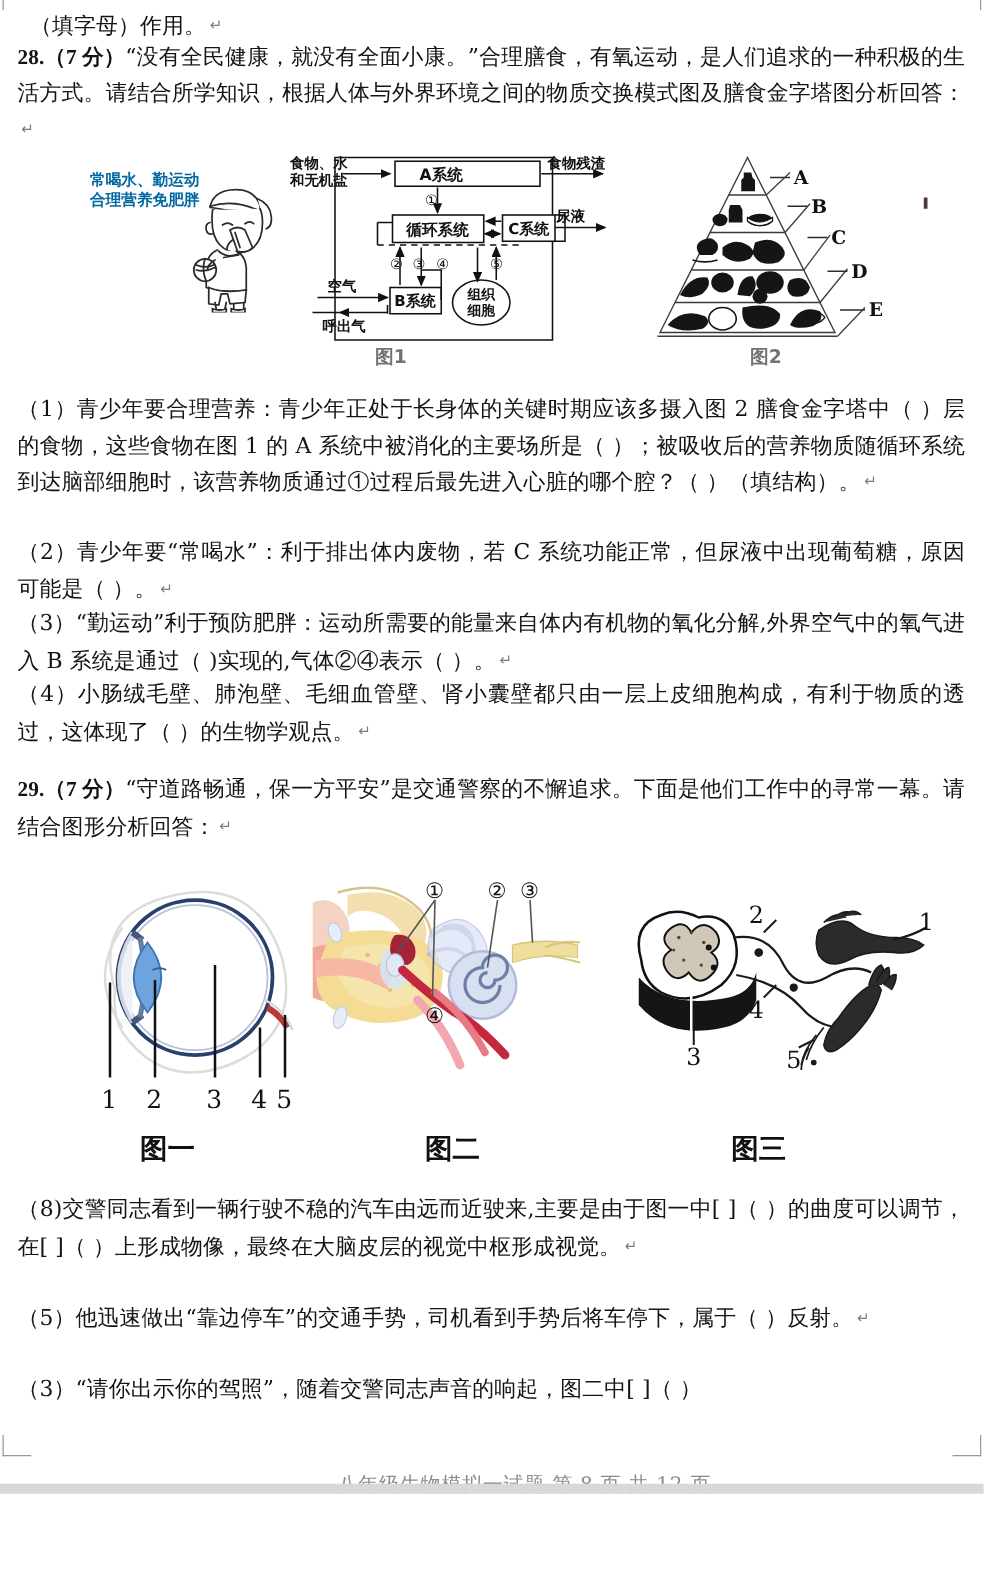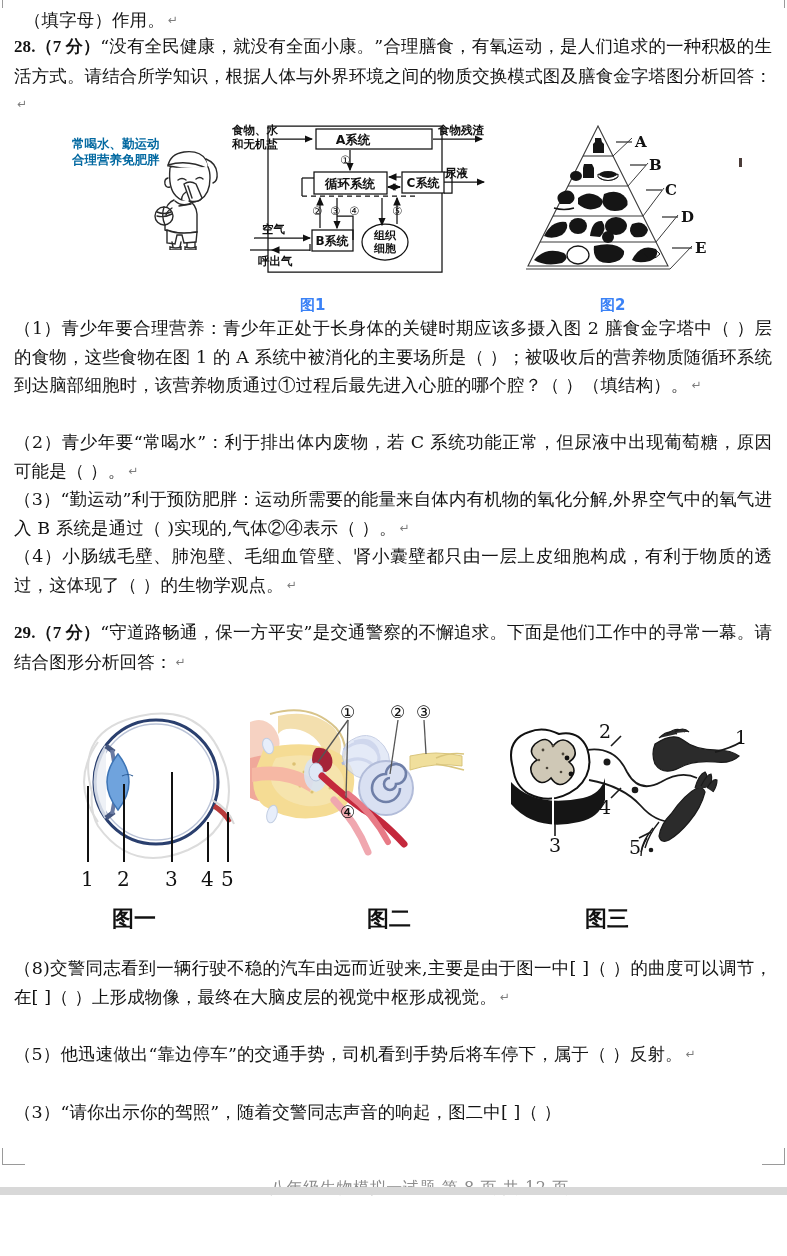--- a/index.html
+++ b/index.html
@@ -73,22 +73,21 @@
   .schem svg { display: block; }
 
   .pyr { position: absolute; left: 520px; top: 2px; width: 200px; height: 178px; }
   .pyr svg { display:block; }
 
   .figlabel {
     position: absolute;
     font-family: "DejaVu Sans", "Liberation Sans", sans-serif;
     font-weight: bold;
     font-size: 15px;
-    color: #3b82f6;
-    margin-top: 20px;
+    color: #737373;
   }
 
   
   .fig-area-2 { position: absolute; left: 0; top: 696px; width: 787px; height: 240px; }
   .f2 { position: absolute; }
   .f2 svg { display: block; }
   .cap2 {
     position: absolute;
     font-family: "DejaVu Serif", "Liberation Serif", serif;
     font-weight: bold;
@@ -477,21 +476,21 @@
         </g>
 
         <g font-family="DejaVu Sans, Liberation Sans, sans-serif" font-size="17" fill="#111">
           <text x="90" y="16">①</text>
           <text x="140" y="16">②</text>
           <text x="166" y="16">③</text>
           <text x="90" y="116">④</text>
         </g>
       </svg>
     </div>
-    <div class="cap2" style="left:340px; top:208px;margin-left:27px;">图二</div>
+    <div class="cap2" style="left:340px; top:208px;">图二</div>
 
     <div class="f2" style="left:495px; top:6px;">
       <svg width="250" height="200" viewBox="0 0 250 200">
 
         <g>
           <path d="M18 66 q-8 -28 16 -36 q14 -6 30 2 q20 -4 28 14 q8 24 -10 40 q-24 18 -48 6 q-14 -8 -16 -26 z" fill="#fff" stroke="#111" stroke-width="2"></path>
 
           <path d="M40 42 q12 -10 18 2 q10 -12 20 0 q6 10 -4 16 q10 8 0 18 q-10 10 -18 -2 q-10 10 -18 -2 q-6 -10 4 -16 q-10 -8 -2 -16 z" fill="#cfc8b6" stroke="#111" stroke-width="1.6"></path>
           <g fill="#4a4438">
             <circle cx="48" cy="48" r="1.4"></circle>

